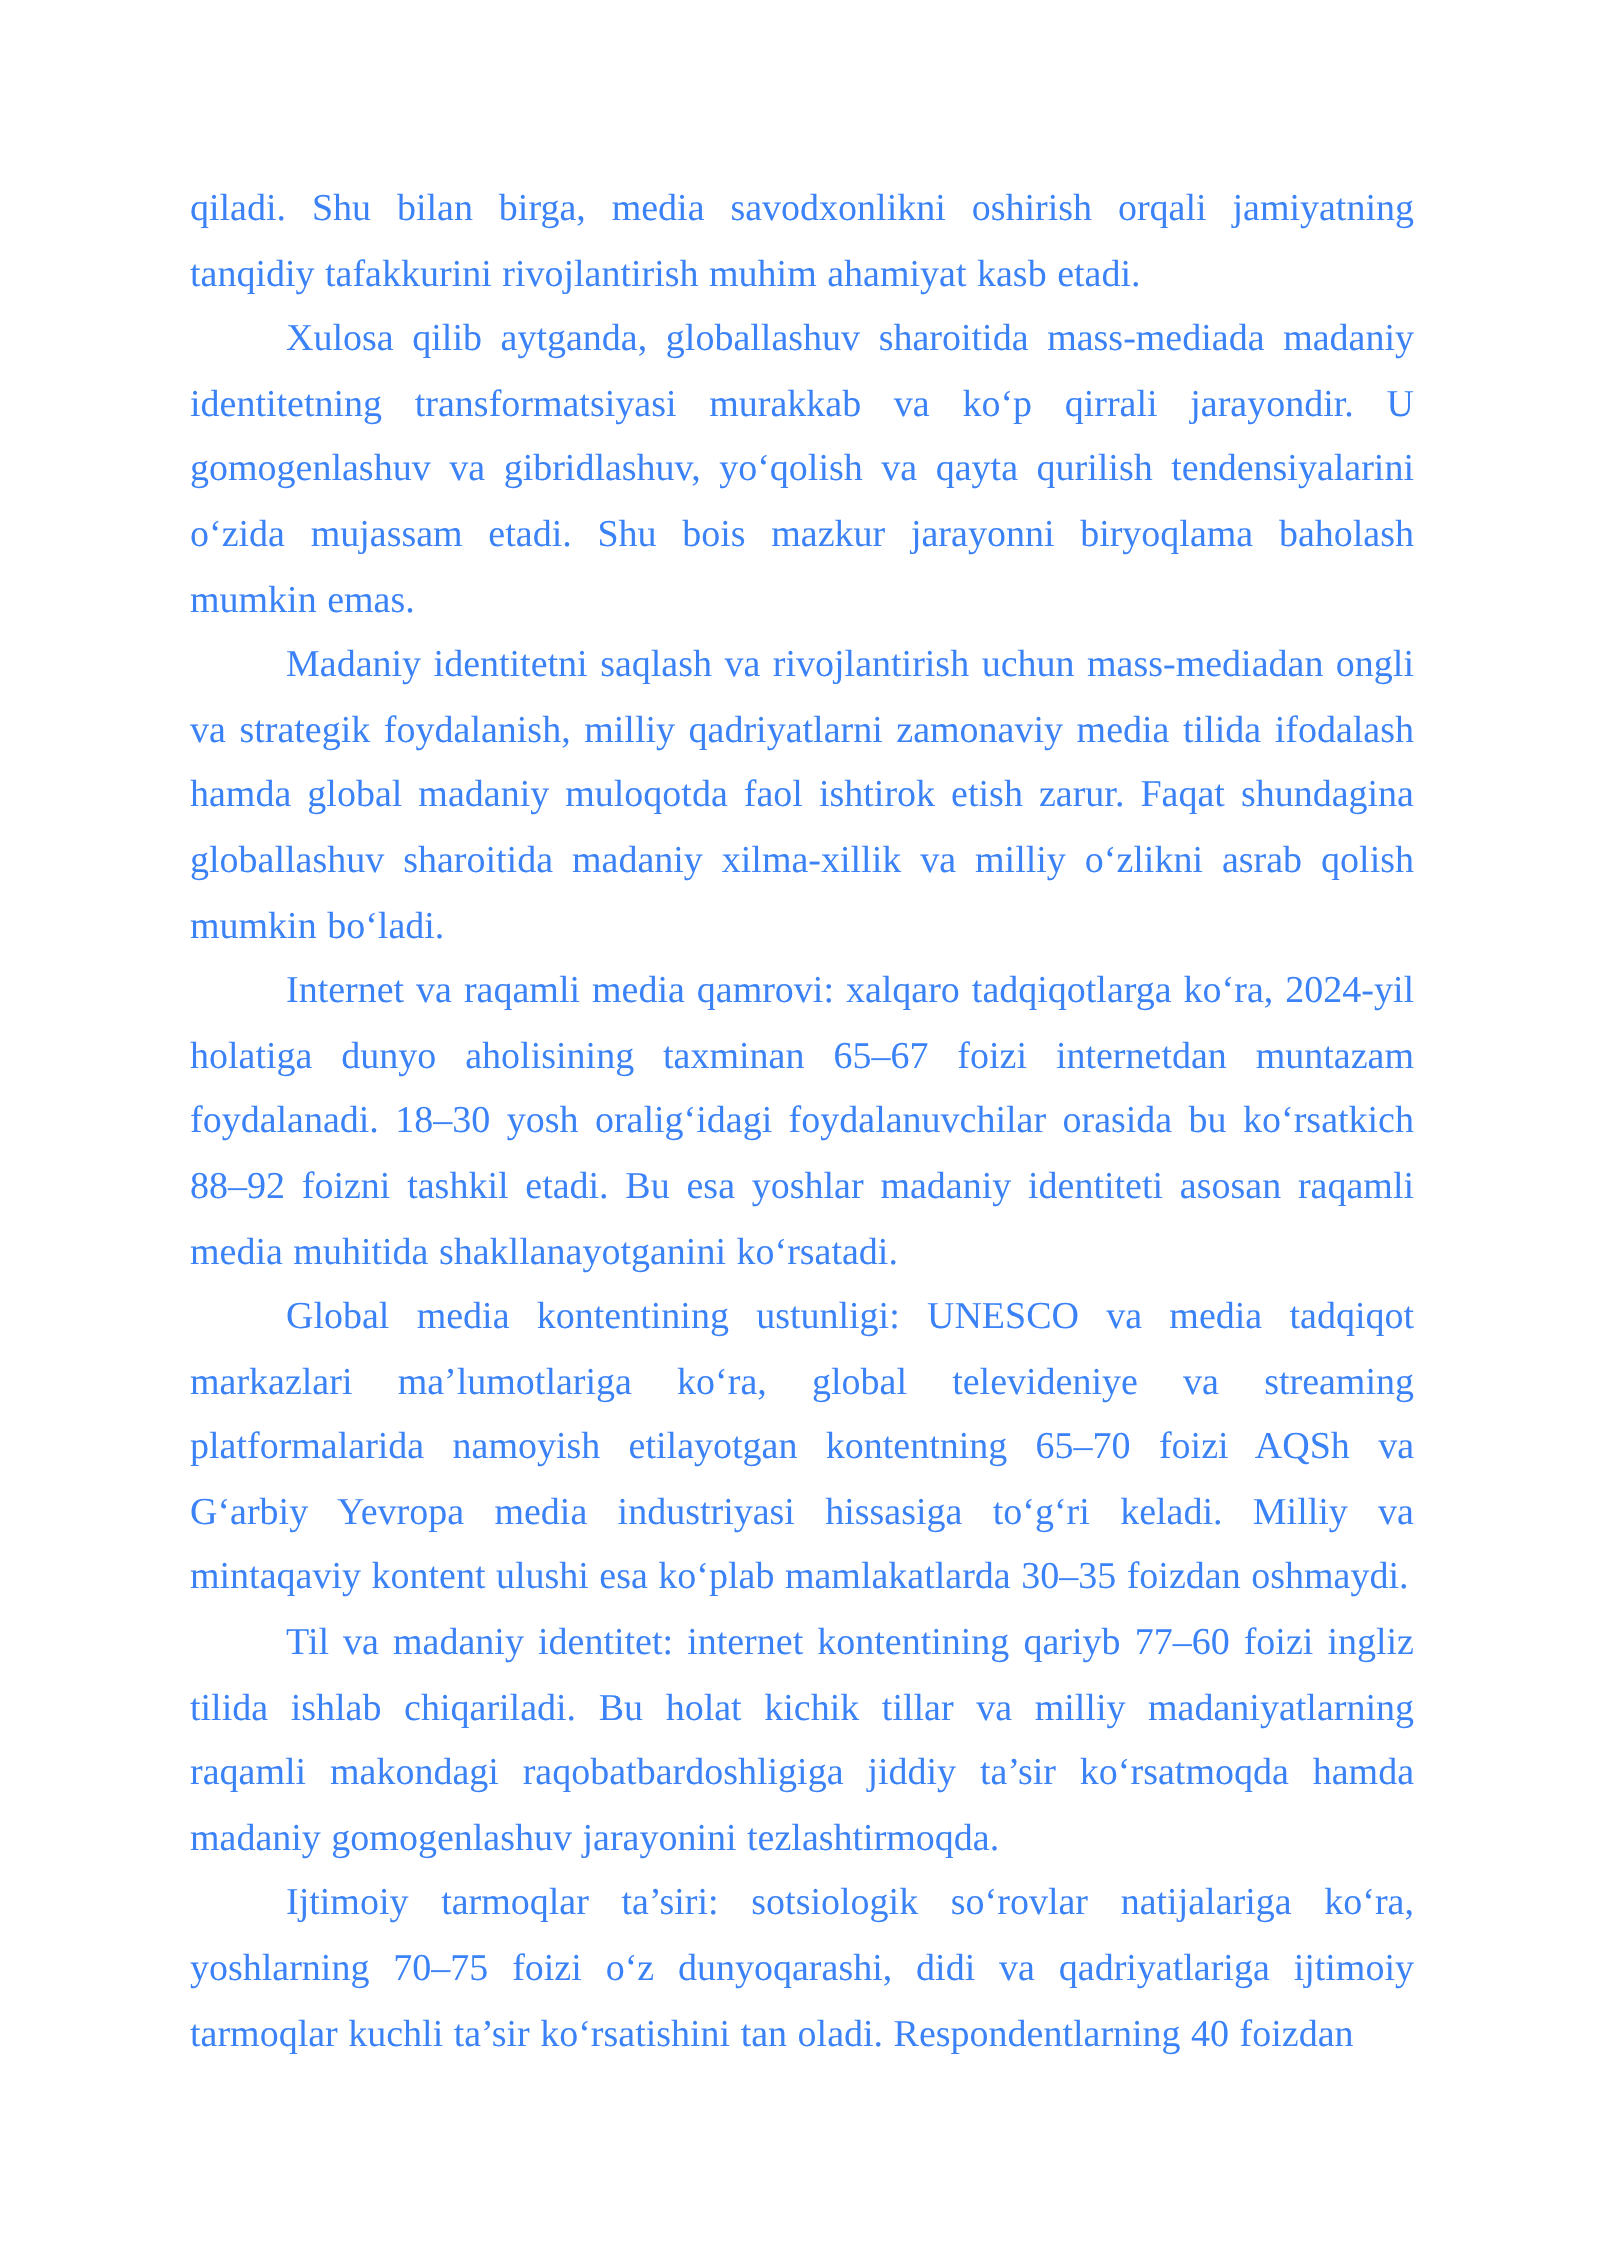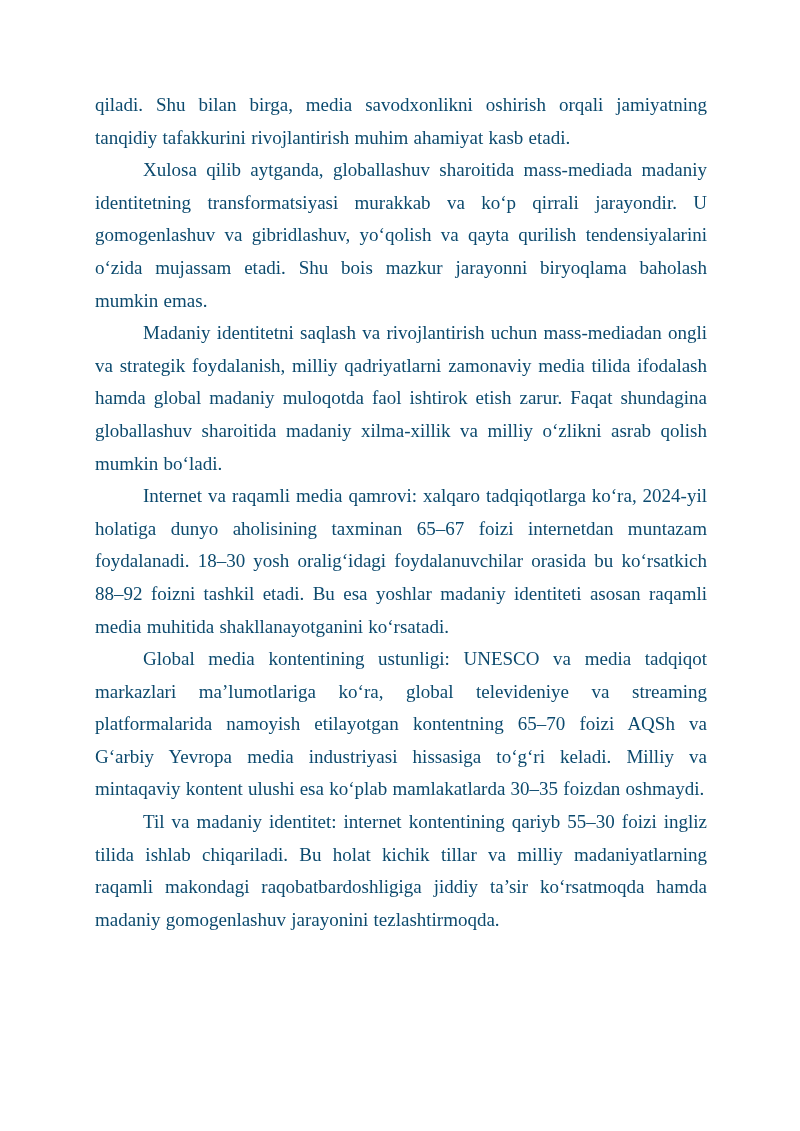--- a/index.html
+++ b/index.html
@@ -23,33 +23,34 @@
     left: 95px;
     top: 89px;
     width: 612px;
   }
   .para {
     margin: 0;
     font-family: "Liberation Serif", "DejaVu Serif", serif;
     font-size: 19px;
     line-height: 32.6px;
     text-align: justify;
-    color: #0c4a6e;
+    color: #3b82f6;
     word-spacing: 0.5px;
   }
   .para.indented {
     text-indent: 48px;
     font-family: Liberation Serif, serif;
   }
 </style>
 </head>
 <body>
 
 <div class="page">
   <div class="content">
     <p class="para">qiladi. Shu bilan birga, media savodxonlikni oshirish orqali jamiyatning tanqidiy tafakkurini rivojlantirish muhim ahamiyat kasb etadi.</p>
     <p class="para indented">Xulosa qilib aytganda, globallashuv sharoitida mass-mediada madaniy identitetning transformatsiyasi murakkab va ko‘p qirrali jarayondir. U gomogenlashuv va gibridlashuv, yo‘qolish va qayta qurilish tendensiyalarini o‘zida mujassam etadi. Shu bois mazkur jarayonni biryoqlama baholash mumkin emas.</p>
     <p class="para indented">Madaniy identitetni saqlash va rivojlantirish uchun mass-mediadan ongli va strategik foydalanish, milliy qadriyatlarni zamonaviy media tilida ifodalash hamda global madaniy muloqotda faol ishtirok etish zarur. Faqat shundagina globallashuv sharoitida madaniy xilma-xillik va milliy o‘zlikni asrab qolish mumkin bo‘ladi.</p>
     <p class="para indented">Internet va raqamli media qamrovi: xalqaro tadqiqotlarga ko‘ra, 2024-yil holatiga dunyo aholisining taxminan 65–67 foizi internetdan muntazam foydalanadi. 18–30 yosh oralig‘idagi foydalanuvchilar orasida bu ko‘rsatkich 88–92 foizni tashkil etadi. Bu esa yoshlar madaniy identiteti asosan raqamli media muhitida shakllanayotganini ko‘rsatadi.</p>
     <p class="para indented">Global media kontentining ustunligi: UNESCO va media tadqiqot markazlari ma’lumotlariga ko‘ra, global televideniye va streaming platformalarida namoyish etilayotgan kontentning 65–70 foizi AQSh va G‘arbiy Yevropa media industriyasi hissasiga to‘g‘ri keladi. Milliy va mintaqaviy kontent ulushi esa ko‘plab mamlakatlarda 30–35 foizdan oshmaydi.</p>
-    <p class="para indented">Til va madaniy identitet: internet kontentining qariyb 55–30 foizi ingliz tilida ishlab chiqariladi. Bu holat kichik tillar va milliy madaniyatlarning raqamli makondagi raqobatbardoshligiga jiddiy ta’sir ko‘rsatmoqda hamda madaniy gomogenlashuv jarayonini tezlashtirmoqda.</p>
+    <p class="para indented">Til va madaniy identitet: internet kontentining qariyb 77–60 foizi ingliz tilida ishlab chiqariladi. Bu holat kichik tillar va milliy madaniyatlarning raqamli makondagi raqobatbardoshligiga jiddiy ta’sir ko‘rsatmoqda hamda madaniy gomogenlashuv jarayonini tezlashtirmoqda.</p>
+    <p class="para indented">Ijtimoiy tarmoqlar ta’siri: sotsiologik so‘rovlar natijalariga ko‘ra, yoshlarning 70–75 foizi o‘z dunyoqarashi, didi va qadriyatlariga ijtimoiy tarmoqlar kuchli ta’sir ko‘rsatishini tan oladi. Respondentlarning 40 foizdan</p>
   </div>
 </div>
 
 </body></html>

